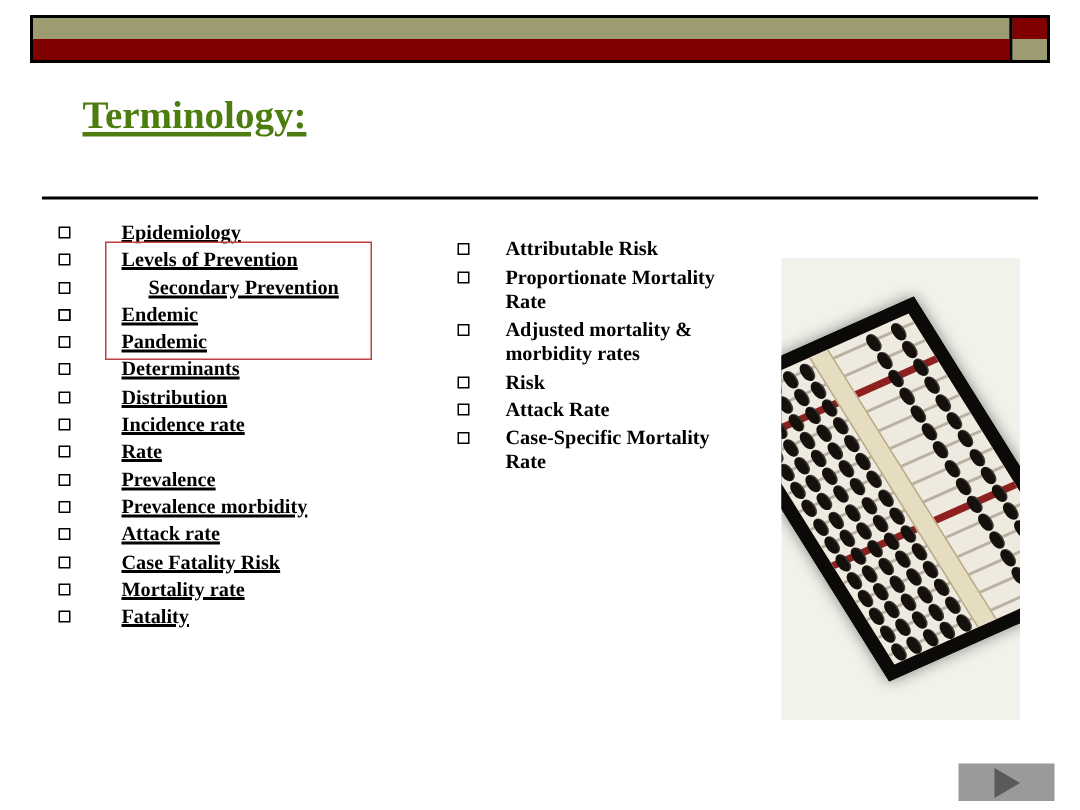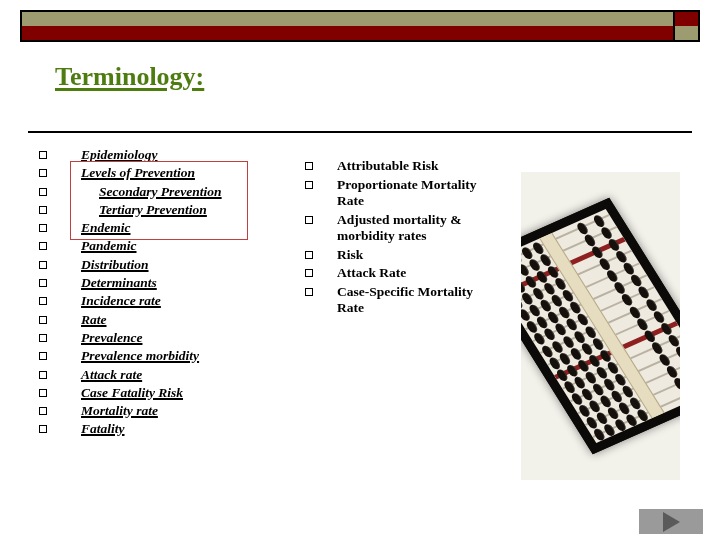--- a/index.html
+++ b/index.html
@@ -128,21 +128,20 @@
     width: 6px;
     height: 6px;
     border: 1.4px solid #000000;
     box-sizing: content-box;
     background: transparent;
   }
   .col-left ul.bullets > li .txt {
     text-decoration: underline;
     text-decoration-thickness: 1.5px;
     text-underline-offset: 1px;
-    font-style: italic;
   }
   .col-left ul.bullets > li.indented .txt {
     display: inline-block;
     padding-left: 18px;
   }
 
   .col-right ul.bullets > li {
     font-size: 13.5px;
     line-height: 16.5px;
     padding-left: 42px;
@@ -278,37 +277,36 @@
     <li>
       <span class="sq"></span>
       <span class="txt">Levels of Prevention</span>
     </li>
     <li class="indented">
       <span class="sq"></span>
       <span class="txt">Secondary Prevention</span>
     </li>
     <li class="indented">
       <span class="sq"></span>
-      <span class="txt">Tertiary Prevention</span>
     </li>
     <li>
       <span class="sq"></span>
       <span class="txt">Endemic</span>
     </li>
     <li>
       <span class="sq"></span>
       <span class="txt">Pandemic</span>
     </li>
     <li>
       <span class="sq"></span>
+      <span class="txt">Determinants</span>
+    </li>
+    <li>
+      <span class="sq"></span>
       <span class="txt">Distribution</span>
-    </li>
-    <li>
-      <span class="sq"></span>
-      <span class="txt">Determinants</span>
     </li>
     <li>
       <span class="sq"></span>
       <span class="txt">Incidence rate</span>
     </li>
     <li>
       <span class="sq"></span>
       <span class="txt">Rate</span>
     </li>
     <li>

